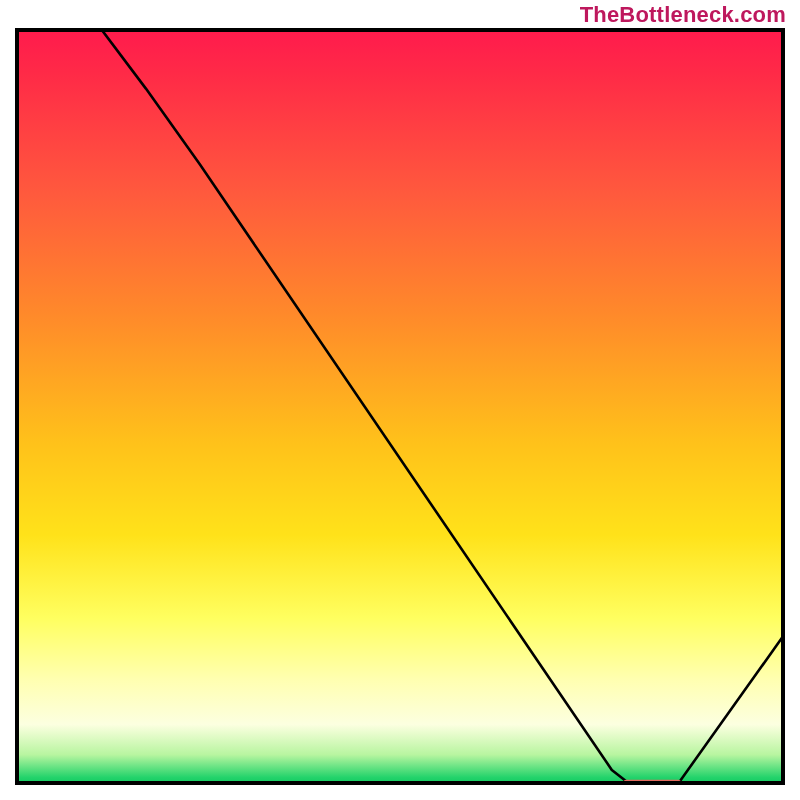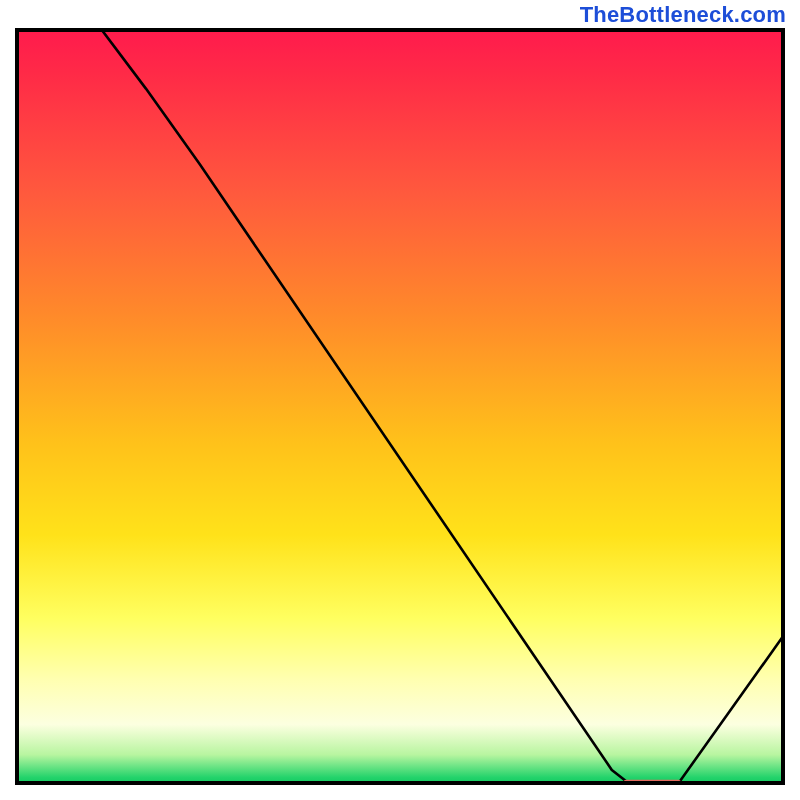--- a/index.html
+++ b/index.html
@@ -10,21 +10,21 @@
     height: 800px;
     background: #fff;
   }
   .attribution {
     position: absolute;
     top: 2px;
     right: 14px;
     font-family: Arial, Helvetica, sans-serif;
     font-size: 22px;
     font-weight: 600;
-    color: #1d4ed8;
+    color: #be185d;
     letter-spacing: 0.2px;
   }
   .plot-outer {
     position: absolute;
     left: 15px;
     top: 28px;
     width: 770px;
     height: 757px;
   }
   .plot-area {

